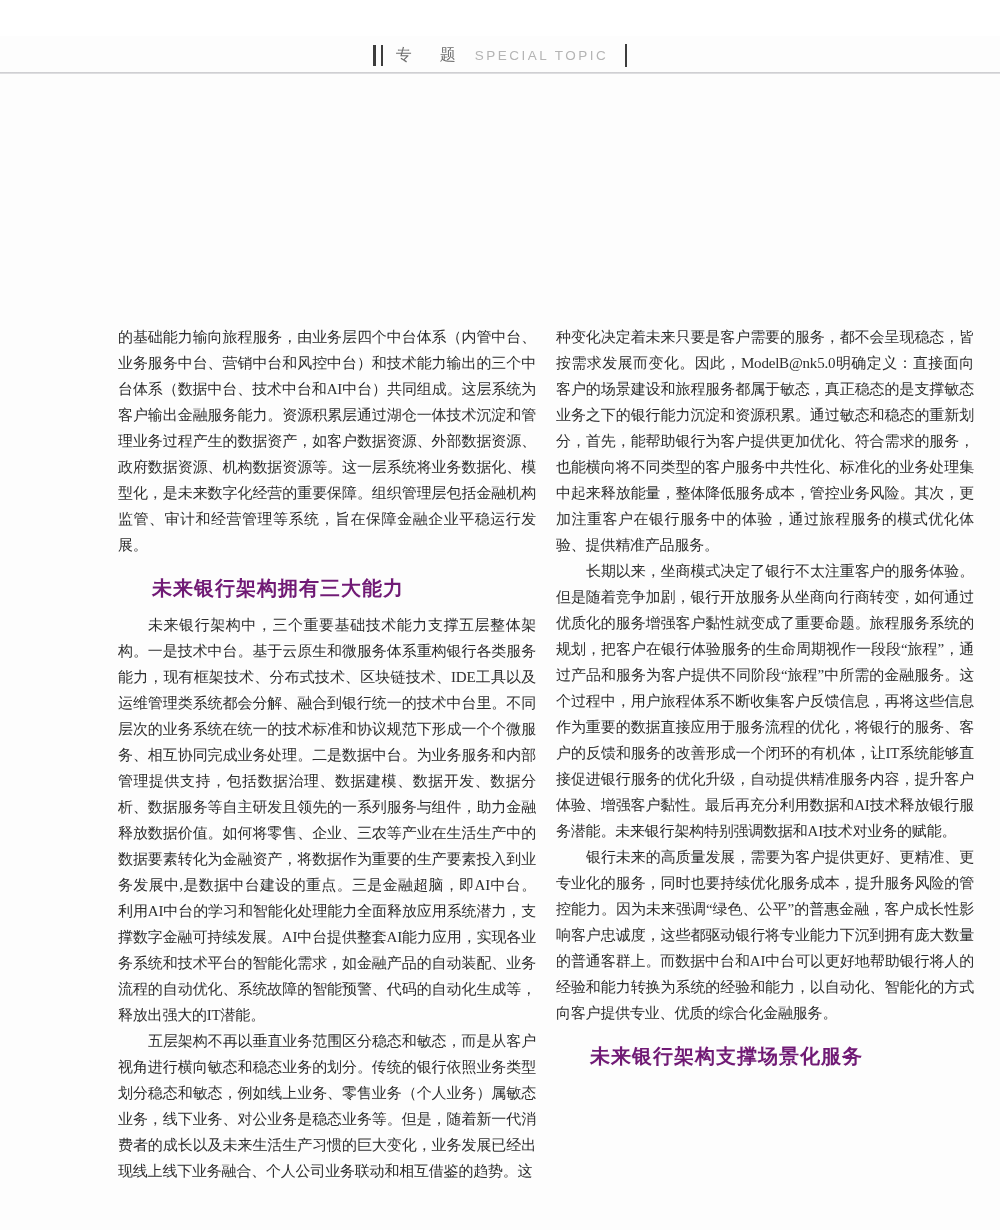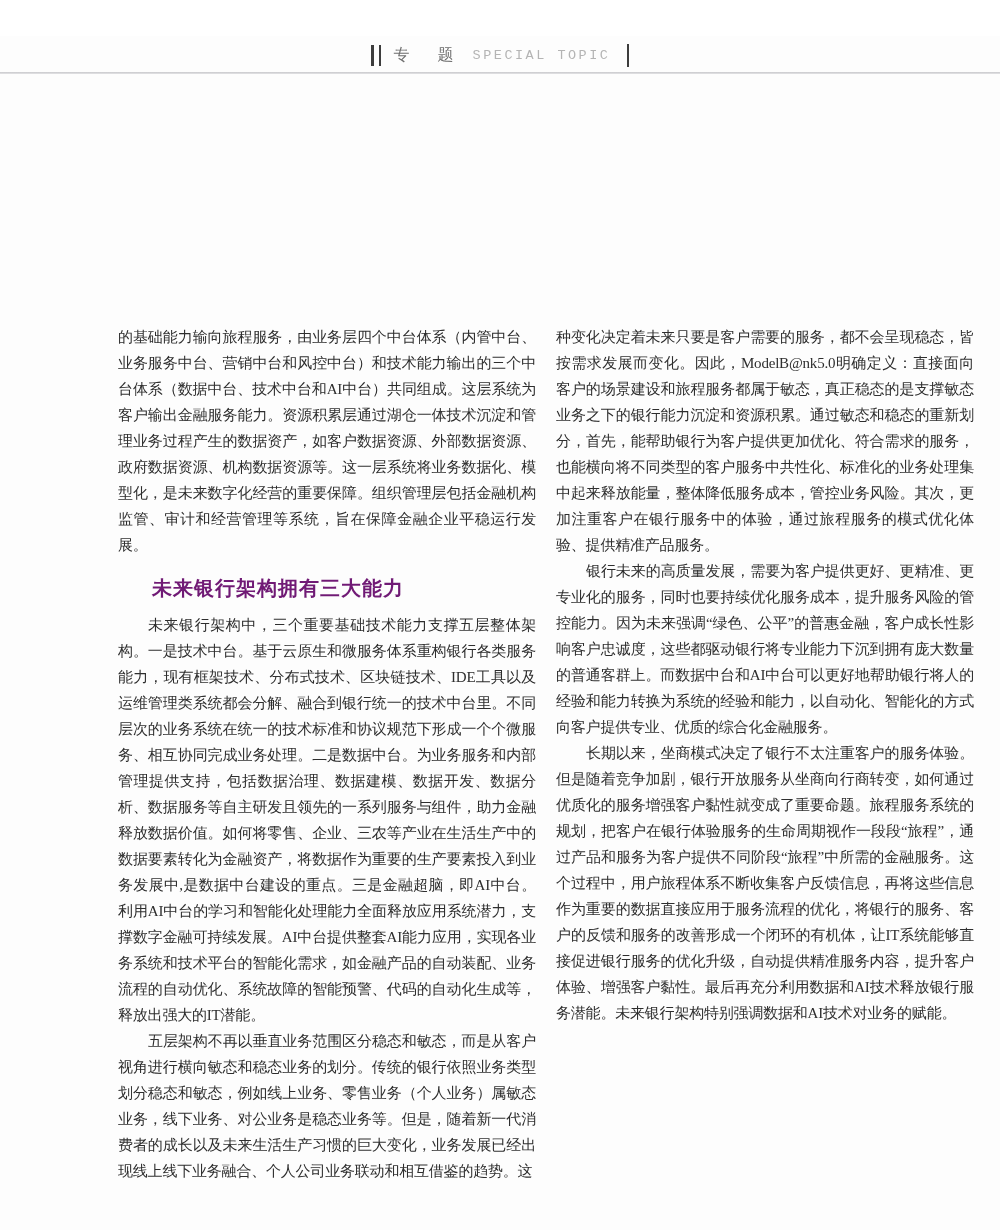--- a/index.html
+++ b/index.html
@@ -43,21 +43,21 @@
   .topic-cn {
     font-size: 16px;
     color: #6e6e6e;
     letter-spacing: 6px;
     font-family: "Liberation Sans", "DejaVu Sans", sans-serif;
   }
   .topic-en {
     font-size: 13.5px;
     color: #b4b4b4;
     letter-spacing: 2.5px;
-    font-family: Liberation Mono, monospace;
+    font-family: Liberation Sans, sans-serif;
   }
   .head-rule {
     position: absolute;
     top: 36px;
     left: 0;
     width: 100%;
     height: 2px;
     background: linear-gradient(to bottom, #c9c9cc, #e4e4e6);
   }
   
@@ -130,21 +130,22 @@
 
   <div class="col col-left">
     <p class="continuation">的基础能力输向旅程服务，由业务层四个中台体系（内管中台、业务服务中台、营销中台和风控中台）和技术能力输出的三个中台体系（数据中台、技术中台和AI中台）共同组成。这层系统为客户输出金融服务能力。资源积累层通过湖仓一体技术沉淀和管理业务过程产生的数据资产，如客户数据资源、外部数据资源、政府数据资源、机构数据资源等。这一层系统将业务数据化、模型化，是未来数字化经营的重要保障。组织管理层包括金融机构监管、审计和经营管理等系统，旨在保障金融企业平稳运行发展。</p>
     <h2 class="section-heading">未来银行架构拥有三大能力</h2>
     <p>未来银行架构中，三个重要基础技术能力支撑五层整体架构。一是技术中台。基于云原生和微服务体系重构银行各类服务能力，现有框架技术、分布式技术、区块链技术、IDE工具以及运维管理类系统都会分解、融合到银行统一的技术中台里。不同层次的业务系统在统一的技术标准和协议规范下形成一个个微服务、相互协同完成业务处理。二是数据中台。为业务服务和内部管理提供支持，包括数据治理、数据建模、数据开发、数据分析、数据服务等自主研发且领先的一系列服务与组件，助力金融释放数据价值。如何将零售、企业、三农等产业在生活生产中的数据要素转化为金融资产，将数据作为重要的生产要素投入到业务发展中,是数据中台建设的重点。三是金融超脑，即AI中台。利用AI中台的学习和智能化处理能力全面释放应用系统潜力，支撑数字金融可持续发展。AI中台提供整套AI能力应用，实现各业务系统和技术平台的智能化需求，如金融产品的自动装配、业务流程的自动优化、系统故障的智能预警、代码的自动化生成等，释放出强大的IT潜能。</p>
     <p>五层架构不再以垂直业务范围区分稳态和敏态，而是从客户视角进行横向敏态和稳态业务的划分。传统的银行依照业务类型划分稳态和敏态，例如线上业务、零售业务（个人业务）属敏态业务，线下业务、对公业务是稳态业务等。但是，随着新一代消费者的成长以及未来生活生产习惯的巨大变化，业务发展已经出现线上线下业务融合、个人公司业务联动和相互借鉴的趋势。这</p>
   </div>
 
   <div class="col col-right">
     <p class="continuation">种变化决定着未来只要是客户需要的服务，都不会呈现稳态，皆按需求发展而变化。因此，ModelB@nk5.0明确定义：直接面向客户的场景建设和旅程服务都属于敏态，真正稳态的是支撑敏态业务之下的银行能力沉淀和资源积累。通过敏态和稳态的重新划分，首先，能帮助银行为客户提供更加优化、符合需求的服务，也能横向将不同类型的客户服务中共性化、标准化的业务处理集中起来释放能量，整体降低服务成本，管控业务风险。其次，更加注重客户在银行服务中的体验，通过旅程服务的模式优化体验、提供精准产品服务。</p>
+    <p>长期以来，坐商模式决定了银行不太注重客户的服务体验。但是随着竞争加剧，银行开放服务从坐商向行商转变，如何通过优质化的服务增强客户黏性就变成了重要命题。旅程服务系统的规划，把客户在银行体验服务的生命周期视作一段段“旅程”，通过产品和服务为客户提供不同阶段“旅程”中所需的金融服务。这个过程中，用户旅程体系不断收集客户反馈信息，再将这些信息作为重要的数据直接应用于服务流程的优化，将银行的服务、客户的反馈和服务的改善形成一个闭环的有机体，让IT系统能够直接促进银行服务的优化升级，自动提供精准服务内容，提升客户体验、增强客户黏性。最后再充分利用数据和AI技术释放银行服务潜能。未来银行架构特别强调数据和AI技术对业务的赋能。</p>
     <p>银行未来的高质量发展，需要为客户提供更好、更精准、更专业化的服务，同时也要持续优化服务成本，提升服务风险的管控能力。因为未来强调“绿色、公平”的普惠金融，客户成长性影响客户忠诚度，这些都驱动银行将专业能力下沉到拥有庞大数量的普通客群上。而数据中台和AI中台可以更好地帮助银行将人的经验和能力转换为系统的经验和能力，以自动化、智能化的方式向客户提供专业、优质的综合化金融服务。</p>
-    <p>长期以来，坐商模式决定了银行不太注重客户的服务体验。但是随着竞争加剧，银行开放服务从坐商向行商转变，如何通过优质化的服务增强客户黏性就变成了重要命题。旅程服务系统的规划，把客户在银行体验服务的生命周期视作一段段“旅程”，通过产品和服务为客户提供不同阶段“旅程”中所需的金融服务。这个过程中，用户旅程体系不断收集客户反馈信息，再将这些信息作为重要的数据直接应用于服务流程的优化，将银行的服务、客户的反馈和服务的改善形成一个闭环的有机体，让IT系统能够直接促进银行服务的优化升级，自动提供精准服务内容，提升客户体验、增强客户黏性。最后再充分利用数据和AI技术释放银行服务潜能。未来银行架构特别强调数据和AI技术对业务的赋能。</p>
+    <h2 class="section-heading">未来银行架构支撑场景化服务</h2>
   </div>
 
   <div class="folio-bar">
     <span class="folio-number">45</span>
   </div>
 
 </div>
 
 </body></html>

